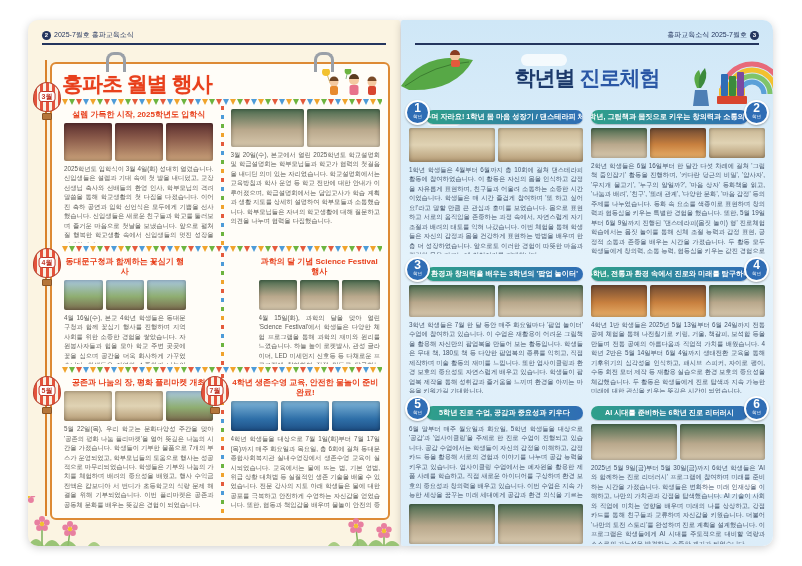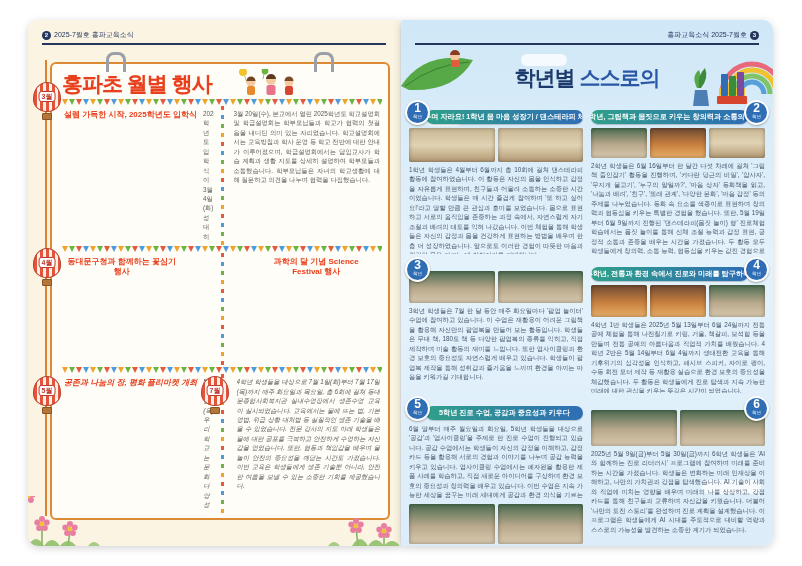--- a/index.html
+++ b/index.html
@@ -16,27 +16,27 @@
   .masthead.right{justify-content:flex-end;}
   .pagenum-circle{width:9px;height:9px;border-radius:50%;background:#24355e;color:#fff;font-size:6px;font-weight:bold;display:inline-flex;align-items:center;justify-content:center;}
   .mast-rule{position:absolute;top:23px;left:14px;right:14px;height:2px;background:#24355e;}
 
   
   .clipboard{position:absolute;left:22px;right:10px;top:42px;bottom:26px;background:#fffdf8;border:2px solid var(--border_orange,#dd8a35);border-radius:6px;box-sizing:border-box;display:flex;flex-direction:column;padding:4px 6px 4px 10px;}
   .ring{position:absolute;top:-12px;width:14px;height:17px;border:3px solid #9aa0a8;border-bottom:none;border-radius:8px 8px 0 0;}
   .ring.r1{left:16%;} .ring.r2{left:78%;}
   .rope{position:absolute;left:17px;top:40px;bottom:30px;width:2px;background:#d9822b;z-index:3;}
 
-  .l-title-row{height:32px;display:flex;align-items:center;justify-content:flex-start;gap:23px;}
+  .l-title-row{height:32px;display:flex;align-items:center;justify-content:space-between;gap:23px;}
   .l-title{font-size:21px;font-weight:bold;color:var(--accent_red,#e8401c);letter-spacing:-1px;text-shadow:0 0 1px rgba(232,64,28,.4);}
   .flagrow{width:100%;height:7px;display:block;flex:none;}
 
   .l-row{display:flex;gap:5px;overflow:hidden;}
-  .l-row.h1{height:144px;} .l-row.h2{height:118px;gap:33px;} .l-row.h3{height:144px;font-style:italic;}
-  .l-col{flex:1;min-width:0;padding:3px 2px;display:flex;flex-direction:row;position:relative;}
+  .l-row.h1{height:144px;} .l-row.h2{height:118px;gap:33px;} .l-row.h3{height:144px;}
+  .l-col{flex:1;min-width:0;padding:3px 2px;display:flex;flex-direction:column;position:relative;}
   .dotline{width:3px;flex:none;background:repeating-linear-gradient(180deg,#e45a3c 0 4px,transparent 4px 9px,#4d9bd8 9px 13px,transparent 13px 18px,#6cb43f 18px 22px,transparent 22px 27px,#f0a32c 27px 31px,transparent 31px 36px);}
   .l-sec-title{font-size:8px;font-weight:bold;color:var(--accent_red,#e8401c);text-align:center;line-height:1.25;margin:1px 0 3px;}
   .photo-row{display:flex;gap:3px;margin-bottom:3px;}
   .ph{flex:1;border-radius:2px;box-shadow:inset 0 0 4px rgba(0,0,0,.35);}
   .ph.h38{height:38px;} .ph.h30{height:30px;} .ph.h34{height:34px;}
   .ph-hall{background:linear-gradient(180deg,#5a2e2e 0%,#8a5a4a 40%,#caa27a 100%);}
   .ph-class{background:linear-gradient(180deg,#4a6b4f 0%,#b9a88c 55%,#d8c9ae 100%);}
   .ph-out{background:linear-gradient(180deg,#a9c8e0 0%,#8fae72 55%,#7a6a4e 100%);}
   .ph-gym{background:linear-gradient(180deg,#c9b693 0%,#e0d3b4 50%,#b49a74 100%);}
   .ph-pool{background:linear-gradient(180deg,#7fb5d8 0%,#2e6fa8 60%,#1d4e84 100%);}
@@ -204,20 +204,21 @@
           <div class="l-sec-title">공존과 나눔의 장, 평화 플리마켓 개최</div>
           <div class="photo-row">
             <div class="ph h30 ph-gym"></div>
             <div class="ph h30 ph-gym"></div>
             <div class="ph h30 ph-out"></div>
           </div>
           <div class="sec-body">5월 22일(목), 우리 학교는 문화다양성 주간을 맞아 '공존의 평화 나눔 플리마켓'을 열어 뜻깊은 나눔의 시간을 가졌습니다. 학생들이 기부한 물품으로 7개의 부스가 운영되었고, 학부모님들의 도움으로 행사는 성공적으로 마무리되었습니다. 학생들은 기부와 나눔의 가치를 체험하며 배려의 중요성을 배웠고, 행사 수익금 전액은 캄보디아 서 번디가 초등학교의 식량 문제 해결을 위해 기부되었습니다. 이번 플리마켓은 공존과 공동체 문화를 배우는 뜻깊은 경험이 되었습니다.</div>
         </div>
         <div class="dotline"></div>
         <div class="l-col">
+          <div class="l-sec-title">4학년 생존수영 교육, 안전한 물놀이 준비 완료!</div>
           <div class="photo-row">
             <div class="ph h30 ph-pool"></div>
             <div class="ph h30 ph-pool"></div>
             <div class="ph h30 ph-pool"></div>
           </div>
           <div class="sec-body">4학년 학생들을 대상으로 7월 1일(화)부터 7월 17일(목)까지 매주 화요일과 목요일, 총 6회에 걸쳐 동대문종합사회복지관 실내수영장에서 생존수영 교육이 실시되었습니다. 교육에서는 물에 뜨는 법, 기본 영법, 위급 상황 대처법 등 실질적인 생존 기술을 배울 수 있었습니다. 전문 강사의 지도 아래 학생들은 물에 대한 공포를 극복하고 안전하게 수영하는 자신감을 얻었습니다. 또한, 협동과 책임감을 배우며 물놀이 안전의 중요성을 깨닫는 시간도 가졌습니다. 이번 교육은 학생들에게 생존 기술뿐 아니라, 안전한 여름을 보낼 수 있는 소중한 기회를 제공했습니다.</div>
         </div>
       </div>
     </div>
 
@@ -274,21 +275,21 @@
       <path d="M14 20 Q22 10 18 0 Q10 8 12 20z" fill="#3c8a3c"></path>
       <path d="M6 38 h16 l-2 -16 h-12 z" fill="#4d7fb5"></path>
       <rect x="30" y="28" width="30" height="8" rx="1" fill="#d8452e"></rect>
       <rect x="32" y="20" width="26" height="8" rx="1" fill="#f2c12e"></rect>
       <rect x="34" y="6" width="7" height="22" rx="1" fill="#2f6db5"></rect>
       <rect x="42" y="8" width="7" height="20" rx="1" fill="#3c8a3c"></rect>
       <rect x="50" y="4" width="7" height="24" rx="1" fill="#7a4aa0"></rect>
     </svg>
 
     <div class="r-title-row">
-      <span class="r-title"><span class="emph">학년별</span><span class="rest"> 스스로의</span></span>
+      <span class="r-title"><span class="emph">학년별</span><span class="rest"> 진로체험</span></span>
     </div>
 
     <div class="r-grid">
 
       <div class="r-row h1">
         <div class="r-sec badge-left">
           <div class="grade-badge">
               <span class="num">1</span>
               <span class="sfx">학년</span>
             </div>
@@ -317,20 +318,21 @@
           </div>
         </div>
       </div>
 
       <div class="r-row h2">
         <div class="r-sec badge-left">
           <div class="grade-badge">
               <span class="num">3</span>
               <span class="sfx">학년</span>
             </div>
+          <div class="r-head">환경과 창의력을 배우는 3학년의 '팝업 놀이터'</div>
           <div class="r-body-wrap">
             <div class="photo-row">
               <div class="ph h32 ph-class" style="height:32px"></div>
               <div class="ph h32 ph-class" style="height:32px"></div>
             </div>
             <div class="r-body">3학년 학생들은 7월 한 달 동안 매주 화요일마다 '팝업 놀이터' 수업에 참여하고 있습니다. 이 수업은 재활용이 어려운 그림책을 활용해 자신만의 팝업북을 만들어 보는 활동입니다. 학생들은 무대 책, 180도 책 등 다양한 팝업북의 종류를 익히고, 직접 제작하며 미술 활동의 재미를 느낍니다. 또한 업사이클링과 환경 보호의 중요성도 자연스럽게 배우고 있습니다. 학생들이 팝업북 제작을 통해 성취감과 즐거움을 느끼며 환경을 아끼는 마음을 키워가길 기대합니다.</div>
           </div>
         </div>
         <div class="r-sec badge-right">
           <div class="grade-badge">
@@ -362,20 +364,21 @@
               <div class="ph ph-class" style="height:40px"></div>
               <div class="ph ph-class" style="height:40px"></div>
             </div>
           </div>
         </div>
         <div class="r-sec badge-right">
           <div class="grade-badge">
               <span class="num">6</span>
               <span class="sfx">학년</span>
             </div>
+          <div class="r-head">AI 시대를 준비하는 6학년 진로 리터러시</div>
           <div class="r-body-wrap">
             <div class="photo-row">
               <div class="ph ph-class" style="height:36px"></div>
               <div class="ph ph-class" style="height:36px"></div>
             </div>
             <div class="r-body">2025년 5월 9일(금)부터 5월 30일(금)까지 6학년 학생들은 'AI와 함께하는 진로 리터러시' 프로그램에 참여하며 미래를 준비하는 시간을 가졌습니다. 학생들은 변화하는 미래 인재상을 이해하고, 나만의 가치관과 강점을 탐색했습니다. AI 기술이 사회와 직업에 미치는 영향을 배우며 미래의 나를 상상하고, 강점 카드를 통해 친구들과 교류하며 자신감을 키웠습니다. 더불어 '나만의 도전 스토리'를 완성하며 진로 계획을 설계했습니다. 이 프로그램은 학생들에게 AI 시대를 주도적으로 대비할 역량과 스스로의 가능성을 발견하는 소중한 계기가 되었습니다.</div>
           </div>
         </div>
       </div>
     </div>

